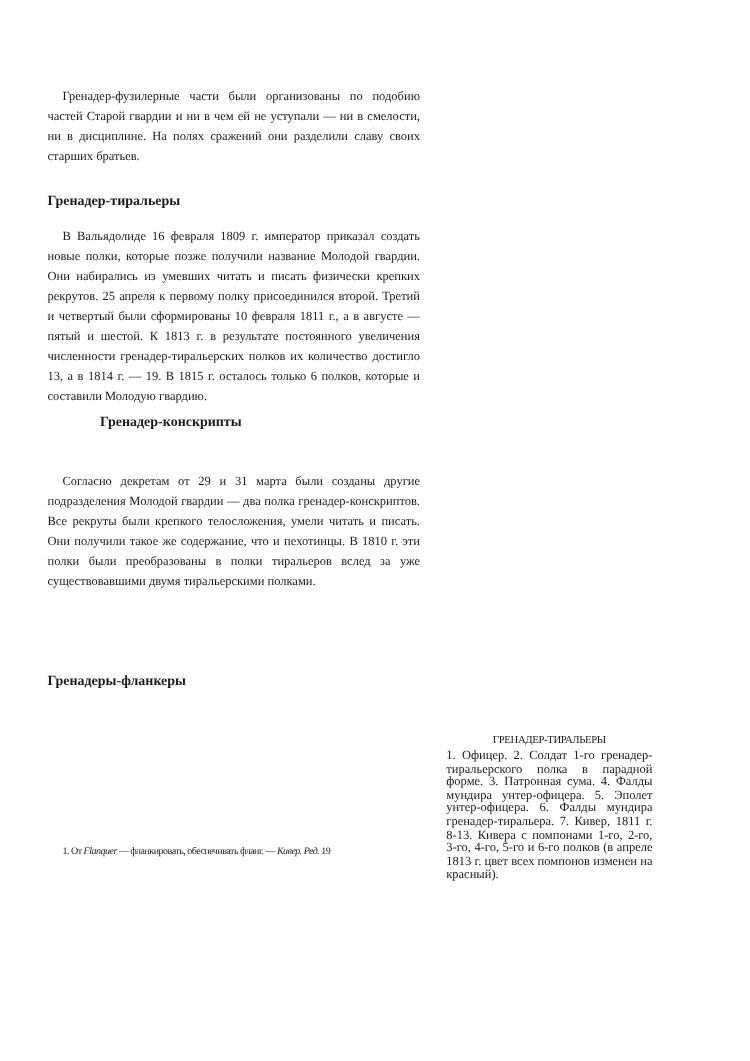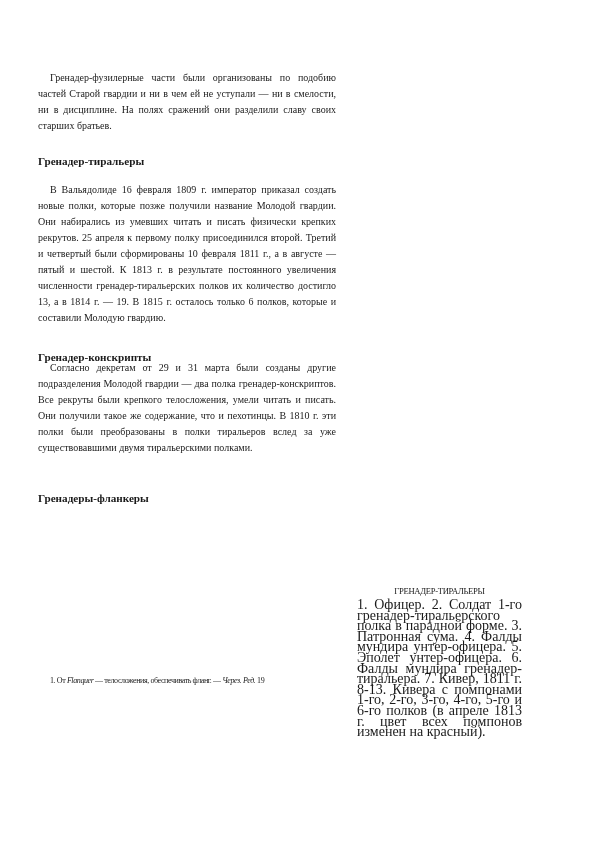--- a/index.html
+++ b/index.html
@@ -5,43 +5,43 @@
   html, body { margin:0; padding:0; background:#ffffff; }
   body { width:600px; height:849px; position:relative; overflow:hidden;
          font-family:"Liberation Serif", "DejaVu Serif", serif; color:#1a1a1a; }
   .col { position:absolute; left:38px; width:298px; }
   .p { font-size:10px; line-height:16px; text-align:justify; margin:0; text-indent:12px; hyphens:manual; }
   .h { position:absolute; left:38px; font-size:11.2px; font-weight:bold; margin:0; }
   .footnote { position:absolute; left:50px; top:676px; font-size:8px; letter-spacing:-0.4px; white-space:nowrap; }
   .footnote i { }
   .cap { position:absolute; left:357px; width:165px; top:586px; }
   .cap-title { font-size:8.6px; text-align:center; margin:0 0 4px 0; letter-spacing:-0.3px; }
-  .cap-body { font-size:14px; line-height:10.6px; text-align:justify; margin:0; }
+  .cap-body { font-size:10px; line-height:10.6px; text-align:justify; margin:0; }
 </style>
 </head>
 <body>
 
 <div class="col" style="top:70px;">
   <p class="p">Гренадер-фузилерные части были организованы по подобию частей Старой гвардии и ни в чем ей не уступали — ни в смелости, ни в дисциплине. На полях сражений они разделили славу своих старших братьев.</p>
 </div>
 
 <h3 class="h" style="top:155px;">Гренадер-тиральеры</h3>
 <div class="col" style="top:182px;">
   <p class="p">В Вальядолиде 16 февраля 1809 г. император приказал создать новые полки, которые позже получили название Молодой гвардии. Они набирались из умевших читать и писать физически крепких рекрутов. 25 апреля к первому полку присоединился второй. Третий и четвертый были сформированы 10 февраля 1811 г., а в августе — пятый и шестой. К 1813 г. в результате постоянного увеличения численности гренадер-тиральерских полков их количество достигло 13, а в 1814 г. — 19. В 1815 г. осталось только 6 полков, которые и составили Молодую гвардию.</p>
 </div>
 
-<h3 class="h" style="top:351px;">Гренадер-конскрипты</h3>
-<div class="col" style="top:360px;">
+<h3 class="h" style="top:332px;margin-left:42px;">Гренадер-конскрипты</h3>
+<div class="col" style="top:378px;">
   <p class="p">Согласно декретам от 29 и 31 марта были созданы другие подразделения Молодой гвардии — два полка гренадер-конскриптов. Все рекруты были крепкого телосложения, умели читать и писать. Они получили такое же содержание, что и пехотинцы. В 1810 г. эти полки были преобразованы в полки тиральеров вслед за уже существовавшими двумя тиральерскими полками.</p>
 </div>
 
-<h3 class="h" style="top:492px;">Гренадеры-фланкеры</h3>
+<h3 class="h" style="top:539px;">Гренадеры-фланкеры</h3>
 <div class="col" style="top:537px;">
 </div>
 
 <div class="footnote">
-  <span>1. От </span><i>Flanquer</i><span> — телосложения, обеспечивать фланг. — </span><i>Через. Ред.</i><span> 19</span>
+  <span>1. От </span><i>Flanquer</i><span> — фланкировать, обеспечивать фланг. — </span><i>Кивер. Ред.</i><span> 19</span>
 </div>
 
 <div class="cap">
   <p class="cap-title">ГРЕНАДЕР-ТИРАЛЬЕРЫ</p>
   <p class="cap-body">1. Офицер. 2. Солдат 1-го гренадер-тиральерского полка в парадной форме. 3. Патронная сума. 4. Фалды мундира унтер-офицера. 5. Эполет унтер-офицера. 6. Фалды мундира гренадер-тиральера. 7. Кивер, 1811 г. 8-13. Кивера с помпонами 1-го, 2-го, 3-го, 4-го, 5-го и 6-го полков (в апреле 1813 г. цвет всех помпонов изменен на красный).</p>
 </div>
 
 </body></html>

